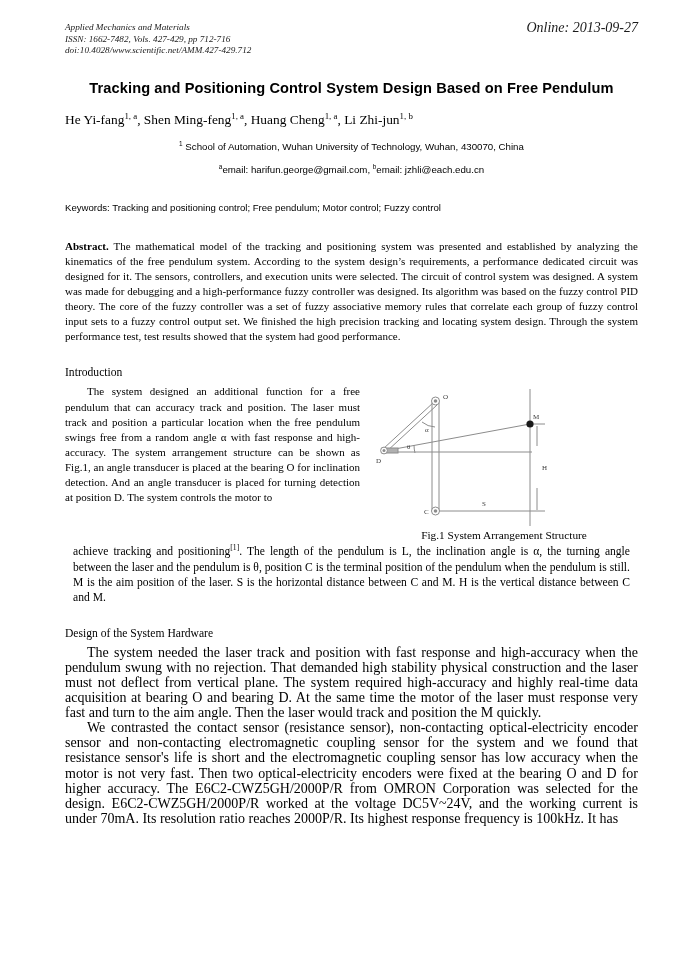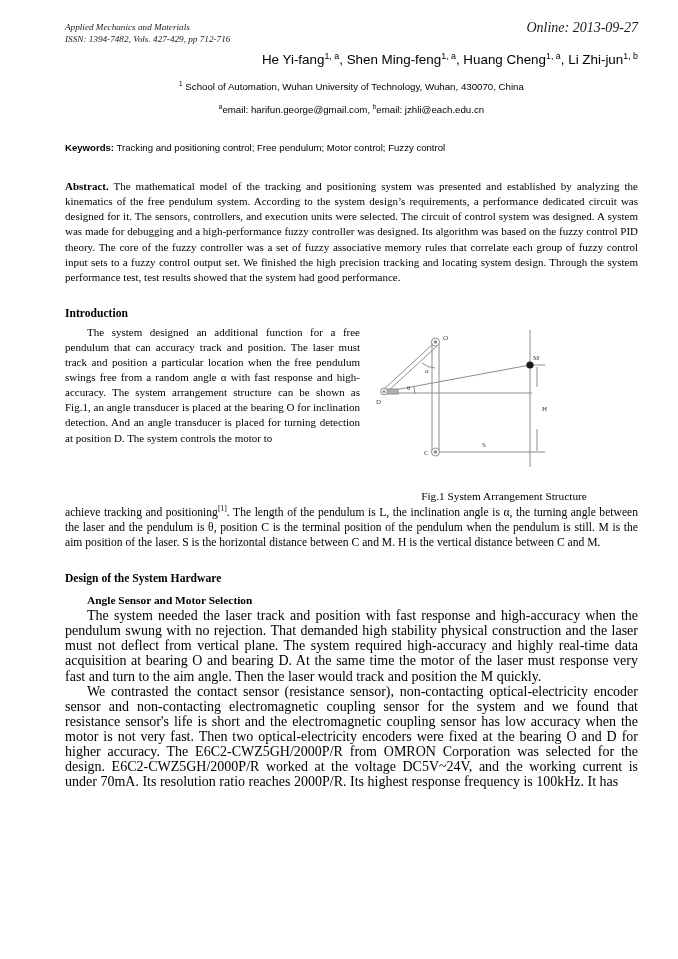--- a/index.html
+++ b/index.html
@@ -45,23 +45,23 @@
   .title {
     margin-top: 22px;
     text-align: center;
     font-family: "Liberation Sans", sans-serif;
     font-weight: bold;
     font-size: 14.6px;
     line-height: 19px;
     letter-spacing: 0.1px;
   }
   .authors {
-    margin-top: 6px;
-    text-align: right;
-    font-family: Liberation Sans, sans-serif;
+    margin-top: 13px;
+    text-align: left;
+    font-family: Liberation Serif, serif;
     font-size: 13.4px;
     line-height: 18px;
   }
   .affil {
     margin-top: 11px;
     text-align: center;
     font-family: "Liberation Sans", sans-serif;
     font-size: 9.7px;
     line-height: 14px;
   }
@@ -77,34 +77,34 @@
     vertical-align: super;
     line-height: 0;
   }
   
   .keywords {
     margin-top: 24px;
     font-family: "Liberation Sans", sans-serif;
     font-size: 9.6px;
     line-height: 14px;
   }
-  .keywords b { font-weight: bold; }
+  .keywords b { font-weight: normal; }
   
   .abstract {
     margin-top: 24px;
     font-size: 11px;
     line-height: 15.1px;
     text-align: justify;
     text-justify: inter-word;
   }
   .abstract b { font-weight: bold; }
   
   h2.section {
     font-size: 11.6px;
-    font-weight: bold;
+    font-weight: normal;
     margin: 22px 0 4px 0;
     line-height: 14px;
   }
   h3.subsection {
     font-size: 11.4px;
     font-weight: bold;
     margin: 7px 0 1px 0;
     line-height: 14px;
     text-indent: 22px;
   }
@@ -124,49 +124,51 @@
   }
   .fig-box {
     width: 268px;
     height: 142px;
     position: relative;
   }
   .fig-caption {
     text-align: center;
     font-size: 11.3px;
     line-height: 14px;
-    margin-top: 20px;
+    margin-top: 0;
   }
   .intro-col {
     font-size: 11px;
     line-height: 15.1px;
     text-align: justify;
     margin: 0;
     text-indent: 22px;
   }
   .after-fig {
     clear: both;
     font-size: 11.6px;
     line-height: 15.1px;
     text-align: justify;
-    margin: 0;
+    margin: 8px;
   }
   .tail { margin-top: 0; }
 </style>
 </head>
 <body>
 
 <div class="page">
 
   <div class="masthead">
     <div class="ml">Applied Mechanics and Materials</div>
-    <div class="ml">ISSN: 1394-7482, Vols. 427-429, pp 712-716</div>
+    <div class="ml">ISSN: 1662-7482, Vols. 427-429, pp 712-716</div>
+    <div class="ml">doi:10.4028/www.scientific.net/AMM.427-429.712</div>
     <div class="online">Online: 2013-09-27</div>
   </div>
 
+  <div class="title">Tracking and Positioning Control System Design Based on Free Pendulum</div>
 
   <div class="authors">
     <span>He Yi-fang</span><sup>1, a</sup><span>, </span><span>Shen Ming-feng</span><sup>1, a</sup><span>, </span><span>Huang Cheng</span><sup>1, a</sup><span>, </span><span>Li Zhi-jun</span><sup>1, b</sup>
   </div>
 
   <div class="affil">
     <sup>1</sup><span> School of Automation, Wuhan University of Technology, Wuhan, 430070, China</span>
   </div>
 
   <div class="emails">
@@ -238,17 +240,16 @@
       </div>
       <div class="fig-caption">Fig.1 System Arrangement Structure</div>
     </div>
 
     <p class="intro-col">The system designed an additional function for a free pendulum that can accuracy track and position. The laser must track and position a particular location when the free pendulum swings free from a random angle α with fast response and high-accuracy. The system arrangement structure can be shown as Fig.1, an angle transducer is placed at the bearing O for inclination detection. And an angle transducer is placed for turning detection at position D. The system controls the motor to</p>
 
     <p class="after-fig"><span>achieve tracking and positioning</span><sup>[1]</sup><span>. The length of the pendulum is L, the inclination angle is α, the turning angle between the laser and the pendulum is θ, position C is the terminal position of the pendulum when the pendulum is still. M is the aim position of the laser. S is the horizontal distance between C and M. H is the vertical distance between C and M.</span></p>
   </div>
 
   <h2 class="section">Design of the System Hardware</h2>
-  <h3 class="subsection">Angle Sensor and Motor Selection</h3>
   <p class="body indent">The system needed the laser track and position with fast response and high-accuracy when the pendulum swung with no rejection. That demanded high stability physical construction and the laser must not deflect from vertical plane. The system required high-accuracy and highly real-time data acquisition at bearing O and bearing D. At the same time the motor of the laser must response very fast and turn to the aim angle. Then the laser would track and position the M quickly.</p>
   <p class="body indent tail">We contrasted the contact sensor (resistance sensor), non-contacting optical-electricity encoder sensor and non-contacting electromagnetic coupling sensor for the system and we found that resistance sensor's life is short and the electromagnetic coupling sensor has low accuracy when the motor is not very fast. Then two optical-electricity encoders were fixed at the bearing O and D for higher accuracy. The E6C2-CWZ5GH/2000P/R from OMRON Corporation was selected for the design. E6C2-CWZ5GH/2000P/R worked at the voltage DC5V~24V, and the working current is under 70mA. Its resolution ratio reaches 2000P/R. Its highest response frequency is 100kHz. It has</p>
 
 </div>
 
 </body></html>

